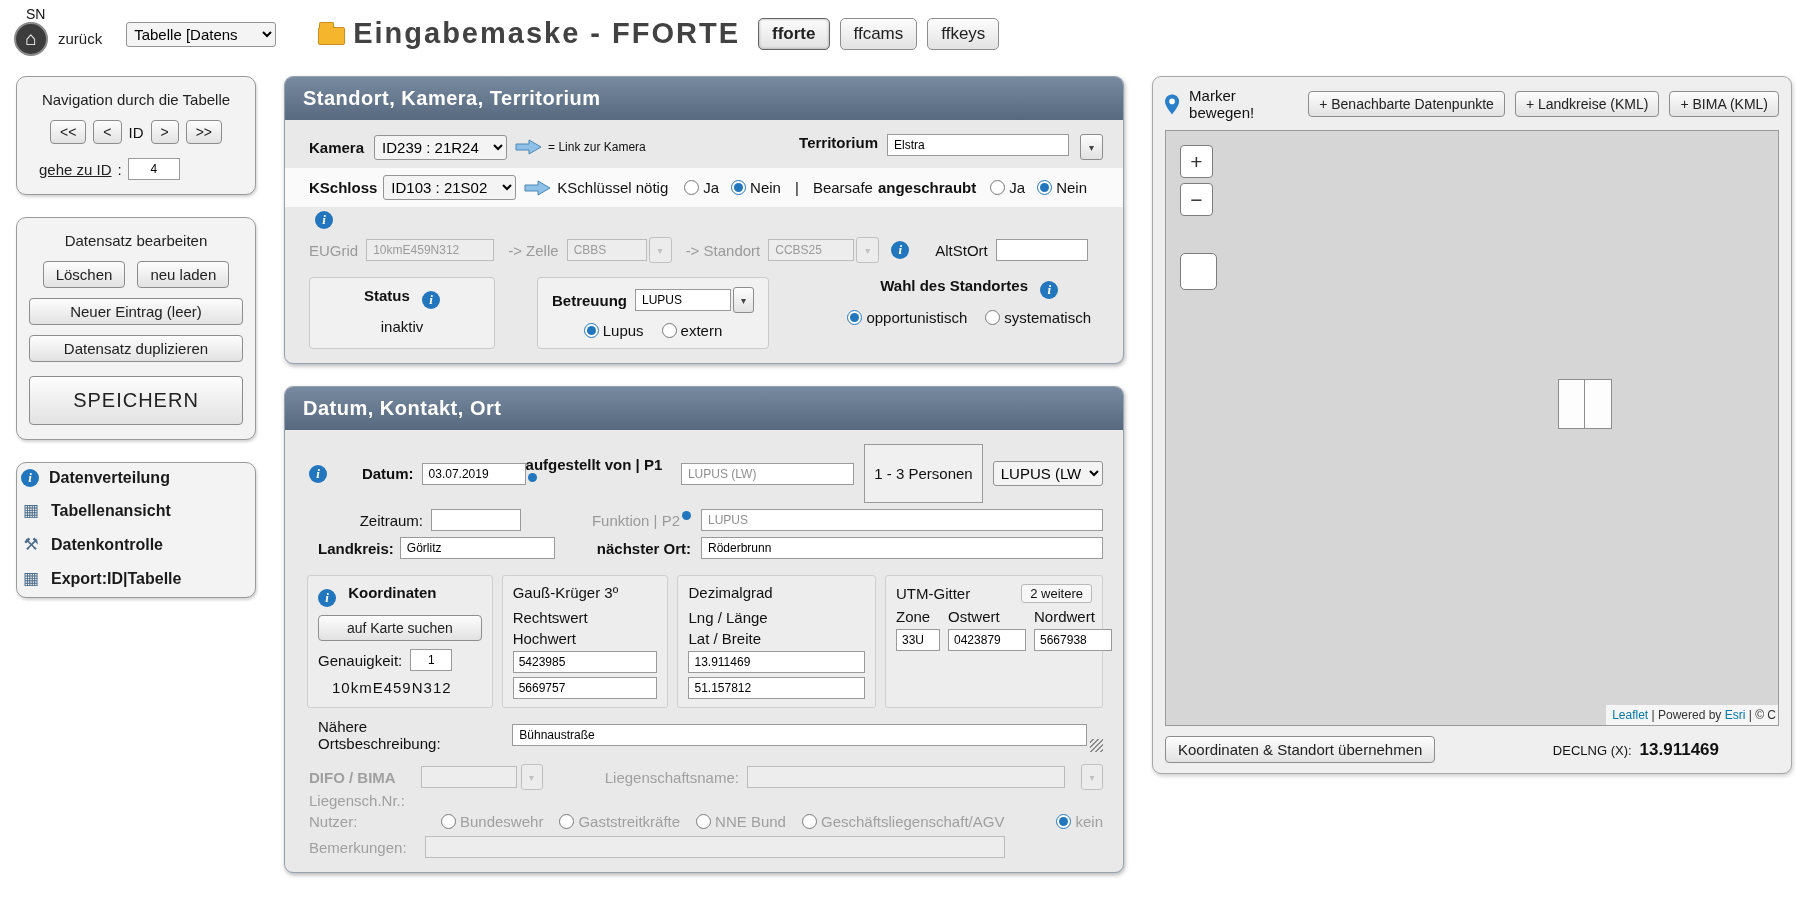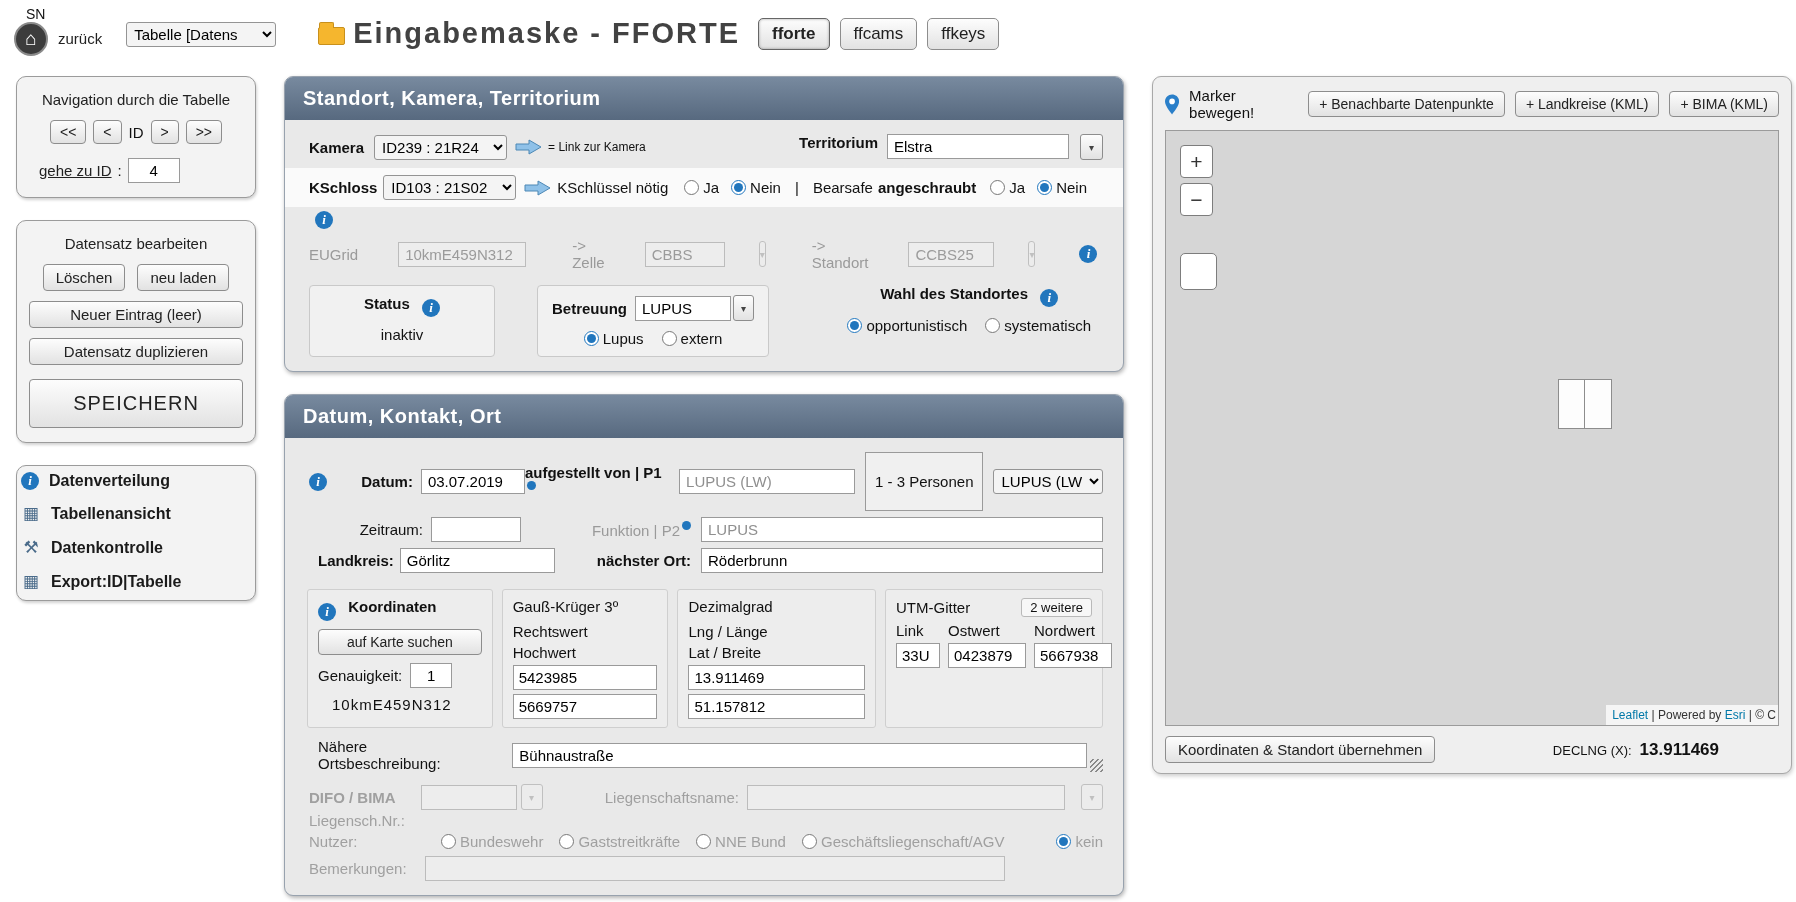--- a/index.html
+++ b/index.html
@@ -8,21 +8,21 @@
   .b { font-weight: bold; }
   .gray { color: #9a9a9a; }
   .sm { font-size: 12px; }
 
   
   button, .btn { font-family: inherit; font-size: 15px; color: #222;
     background: linear-gradient(#fdfdfd, #e2e2e2); border: 1px solid #8d8d8d;
     border-radius: 4px; padding: 4px 12px; cursor: pointer; }
   select { font-family: inherit; font-size: 15px; padding: 2px 3px;
     border: 1px solid #949494; border-radius: 3px; background: #f4f4f4; }
-  input[type=text] { font-family: inherit; font-size: 15px; padding: 3px 6px;
+  input[type=text] { font-family: inherit; font-size: 12px; padding: 3px 6px;
     border: 1px solid #9a9a9a; background: #fff; }
   input.dis { background: #ededed; color: #9b9b9b; border-color: #bcbcbc; }
   input.gv { color: #8f8f8f; }
   input[type=radio] { accent-color: #2176bd; width: 15px; height: 15px; margin: 0 4px 0 0; vertical-align: -2px; }
   .combo-btn { width: 23px; height: 26px; padding: 0; font-size: 10px; color: #444; margin-left: 2px; border-radius: 3px; }
   .combo-btn.dis { color: #c0c0c0; background: #ececec; border-color: #c0c0c0; }
   .info { display: inline-flex; align-items: center; justify-content: center;
     width: 18px; height: 18px; border-radius: 50%; background: #2176bd; color: #fff;
     font-size: 13px; font-weight: bold; font-style: italic;
     font-family: "Liberation Serif", serif; flex: 0 0 auto; }
@@ -84,21 +84,21 @@
   
   .row-kamera { margin-bottom: 8px; }
   .row-kamera select { width: 133px; margin-left: 10px; }
   .arrow-icon { margin: 0 6px 0 8px; }
   .terr-group { margin-left: auto; display: flex; align-items: flex-start; gap: 9px; }
   .terr-group input { width: 182px; }
   .row-kschloss { background: #fafafa; padding-top: 7px; padding-bottom: 7px; margin-bottom: 4px; }
   .row-kschloss select { width: 133px; margin-left: 6px; }
   .radio-lab { margin-right: 12px; }
   .row-info { margin-bottom: 8px; padding-left: 30px; }
-  .row-eugrid { margin-bottom: 14px; color: #9a9a9a; gap: 32px; }
+  .row-eugrid { margin-bottom: 14px; color: #9a9a9a; }
   .row-eugrid input { margin-left: 8px; }
   .row-boxes { align-items: stretch; gap: 42px; }
   .sub-box { background: #f1f1f1; border: 1px solid #c9c9c9; border-radius: 4px; padding: 9px 14px; }
   .status-box { width: 186px; text-align: center; }
   .betreuung-box { width: 232px; }
   .wahl-box { margin-left: auto; margin-right: 12px; text-align: center; }
   .bet-row1 { display: flex; align-items: center; margin-bottom: 9px; }
   .bet-row1 input { width: 96px; margin-left: 8px; }
   .radios { display: flex; align-items: center; gap: 18px; justify-content: center; }
 
@@ -406,21 +406,21 @@
               <input type="text" value="51.157812" style="">
             </div>
           </div>
 
           <div class="coord-box cb4">
             <div class="cb-head">
               <span>UTM-Gitter</span>
               <span class="chip">2 weitere</span>
             </div>
             <div class="cols3">
-              <span>Link</span>
+              <span>Zone</span>
               <span>Ostwert</span>
               <span>Nordwert</span>
               <input type="text" value="33U" style="">
               <input type="text" value="0423879" style="">
               <input type="text" value="5667938" style="">
             </div>
           </div>
         </div>
 
         <div class="orts-row">

